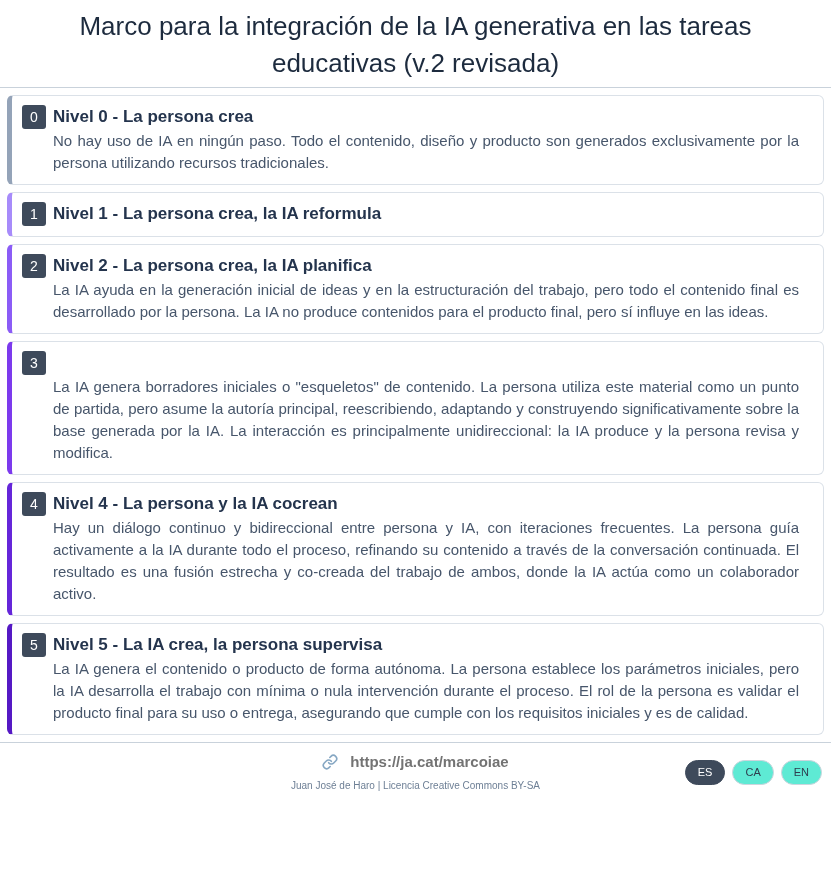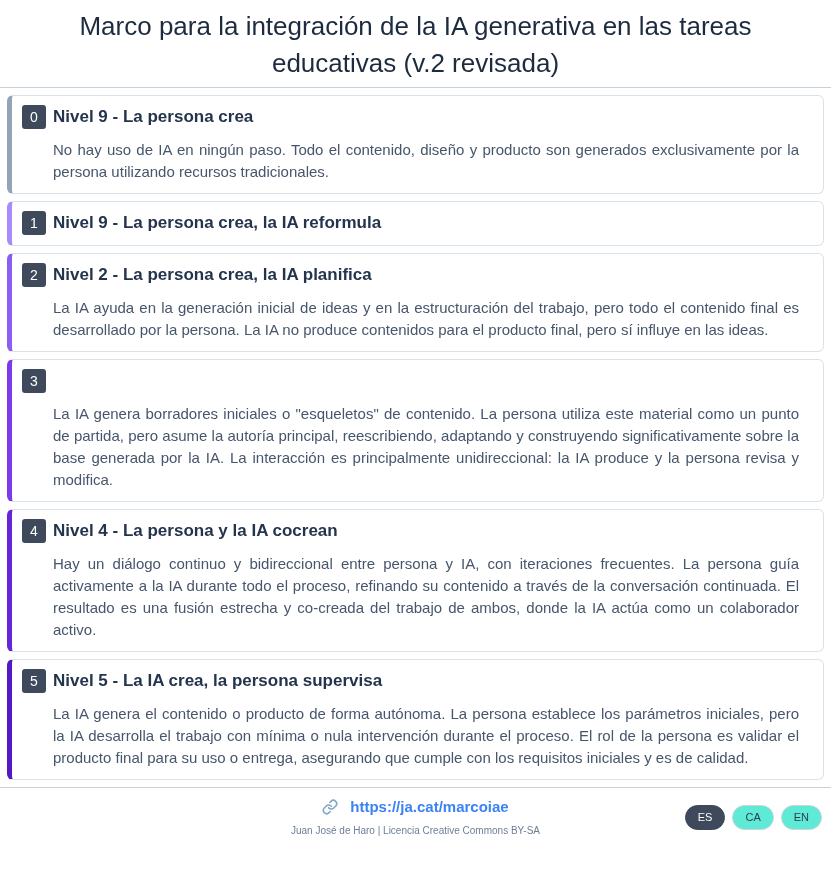--- a/index.html
+++ b/index.html
@@ -52,42 +52,42 @@
     border-radius: 3px;
   }
   .card-title {
     font-size: 17px;
     font-weight: 700;
     color: #24344d;
     line-height: 24px;
   }
   .card-desc {
     margin-left: 31px;
-    margin-top: 10px;
+    margin-top: 1px;
     font-size: 15px;
     line-height: 22px;
     color: #47566b;
     text-align: justify;
   }
 
   
   .footer {
     position: relative;
     text-align: center;
     margin-top: 3px;
     padding-top: 7px;
     flex: 1;
   }
   .link-row {
     display: inline-flex;
     align-items: center;
     gap: 12px;
     font-size: 15px;
     font-weight: 700;
-    color: #3b82f6;
+    color: #737373;
     cursor: pointer;
   }
   .link-row svg { display: block; }
   .credits {
     margin-top: 6px;
     font-size: 10px;
     color: #6d7f95;
   }
   .lang-switcher {
     position: absolute;
@@ -119,29 +119,29 @@
 <div class="page">
 
   <h1 class="page-title">Marco para la integración de la IA generativa en las tareas educativas (v.2 revisada)</h1>
   <hr class="hr">
 
   <div class="cards">
 
     <section class="card" style="border-left-color: rgb(148, 163, 184);">
       <div class="card-header">
         <span class="badge">0</span>
-        <h2 class="card-title">Nivel 9 - La persona crea</h2>
+        <h2 class="card-title">Nivel 0 - La persona crea</h2>
       </div>
       <p class="card-desc">No hay uso de IA en ningún paso. Todo el contenido, diseño y producto son generados exclusivamente por la persona utilizando recursos tradicionales.</p>
     </section>
 
     <section class="card" style="border-left-color: rgb(167, 139, 250);">
       <div class="card-header">
         <span class="badge">1</span>
-        <h2 class="card-title">Nivel 9 - La persona crea, la IA reformula</h2>
+        <h2 class="card-title">Nivel 1 - La persona crea, la IA reformula</h2>
       </div>
     </section>
 
     <section class="card" style="border-left-color: rgb(139, 92, 246);">
       <div class="card-header">
         <span class="badge">2</span>
         <h2 class="card-title">Nivel 2 - La persona crea, la IA planifica</h2>
       </div>
       <p class="card-desc">La IA ayuda en la generación inicial de ideas y en la estructuración del trabajo, pero todo el contenido final es desarrollado por la persona. La IA no produce contenidos para el producto final, pero sí influye en las ideas.</p>
     </section>

